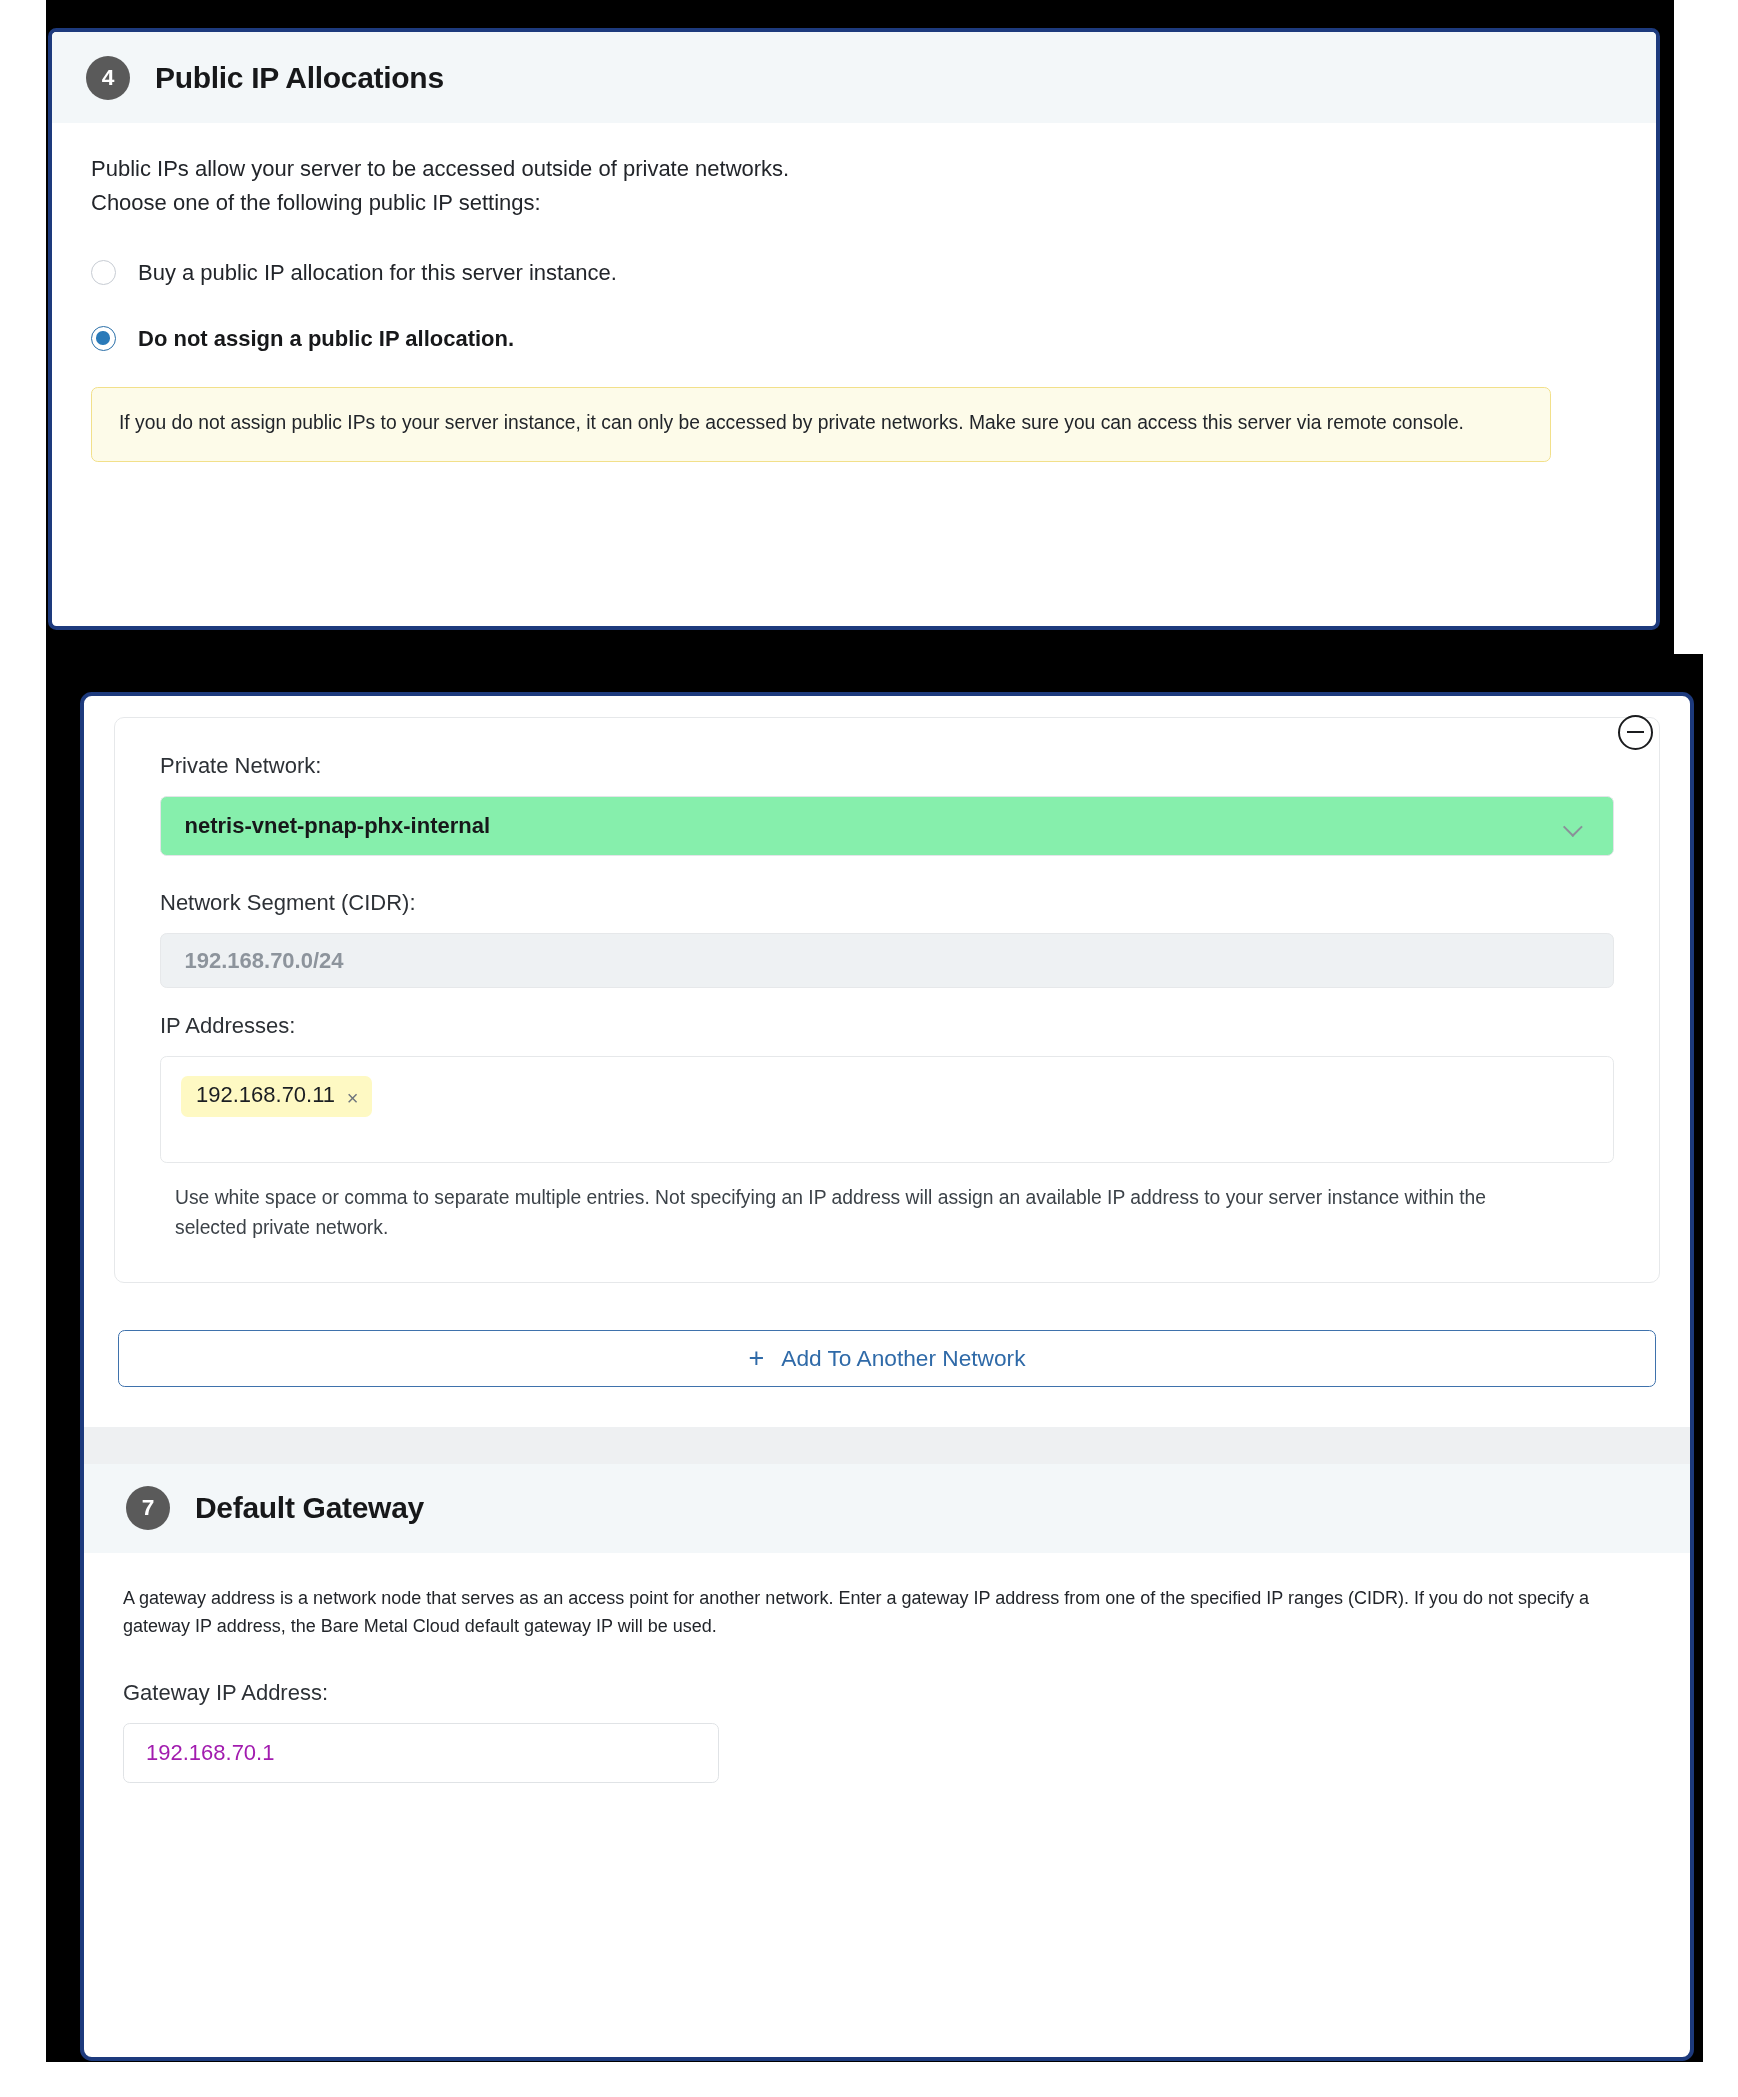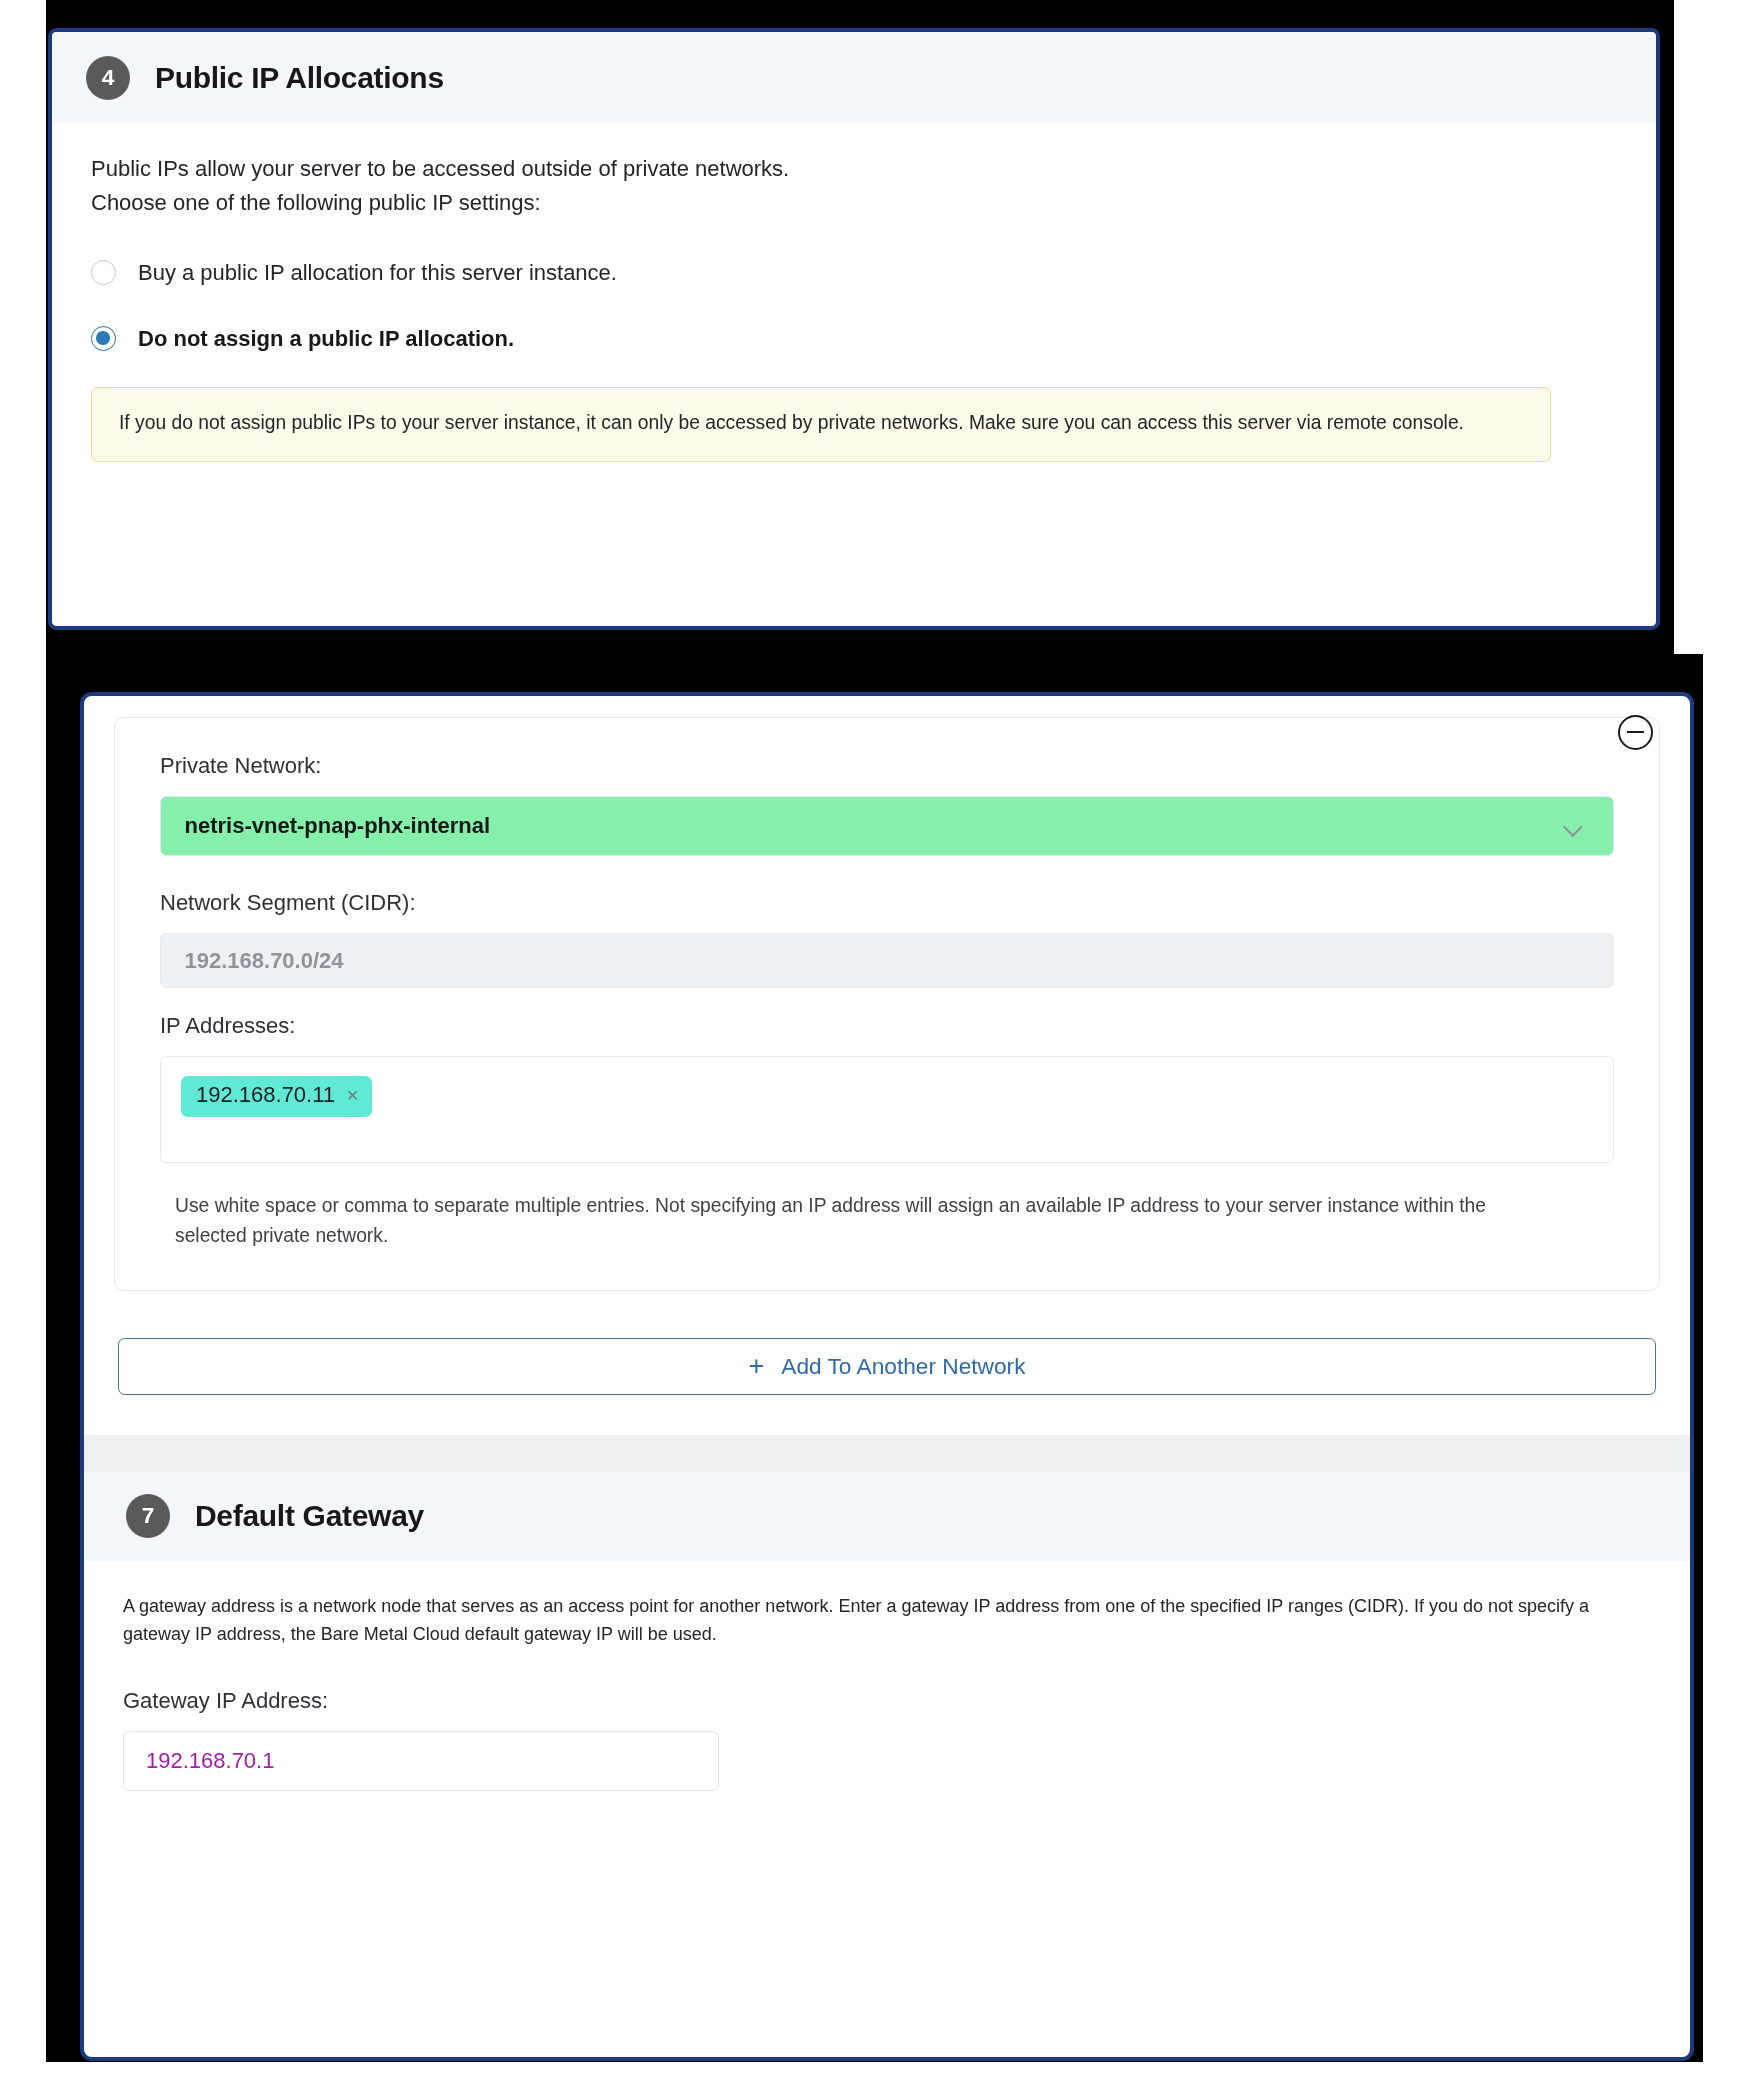--- a/index.html
+++ b/index.html
@@ -240,38 +240,38 @@
   .chips-box {
     border: 1.7px solid #e6e8ea;
     border-radius: 6.7px;
     background: #ffffff;
     min-height: 107px;
     padding: 18.5px 20px;
     box-sizing: border-box;
   }
   .chip {
     display: inline-flex;
-    align-items: center;
-    background: #5eead4;
+    align-items: flex-end;
+    background: #fef9c3;
     border-radius: 6.7px;
     padding: 6.7px 13.4px 8.4px 15px;
     font-size: 22px;
     color: #1b1e22;
   }
   .chip-x {
     margin-left: 11.7px;
     font-size: 20px;
     color: #6e757d;
     line-height: 1;
   }
   .helper {
     font-size: 19.3px;
     color: #3c4248;
     line-height: 1.55;
-    margin: 28px 0 0 15px;
+    margin: 20px 0 0 15px;
     max-width: 1359px;
   }
 
   .add-net-wrap { padding: 0 34px; margin-top: 47px; }
   .add-net-btn {
     height: 57px;
     border: 1.7px solid #3f72ac;
     border-radius: 6.7px;
     background: #ffffff;
     display: flex;

